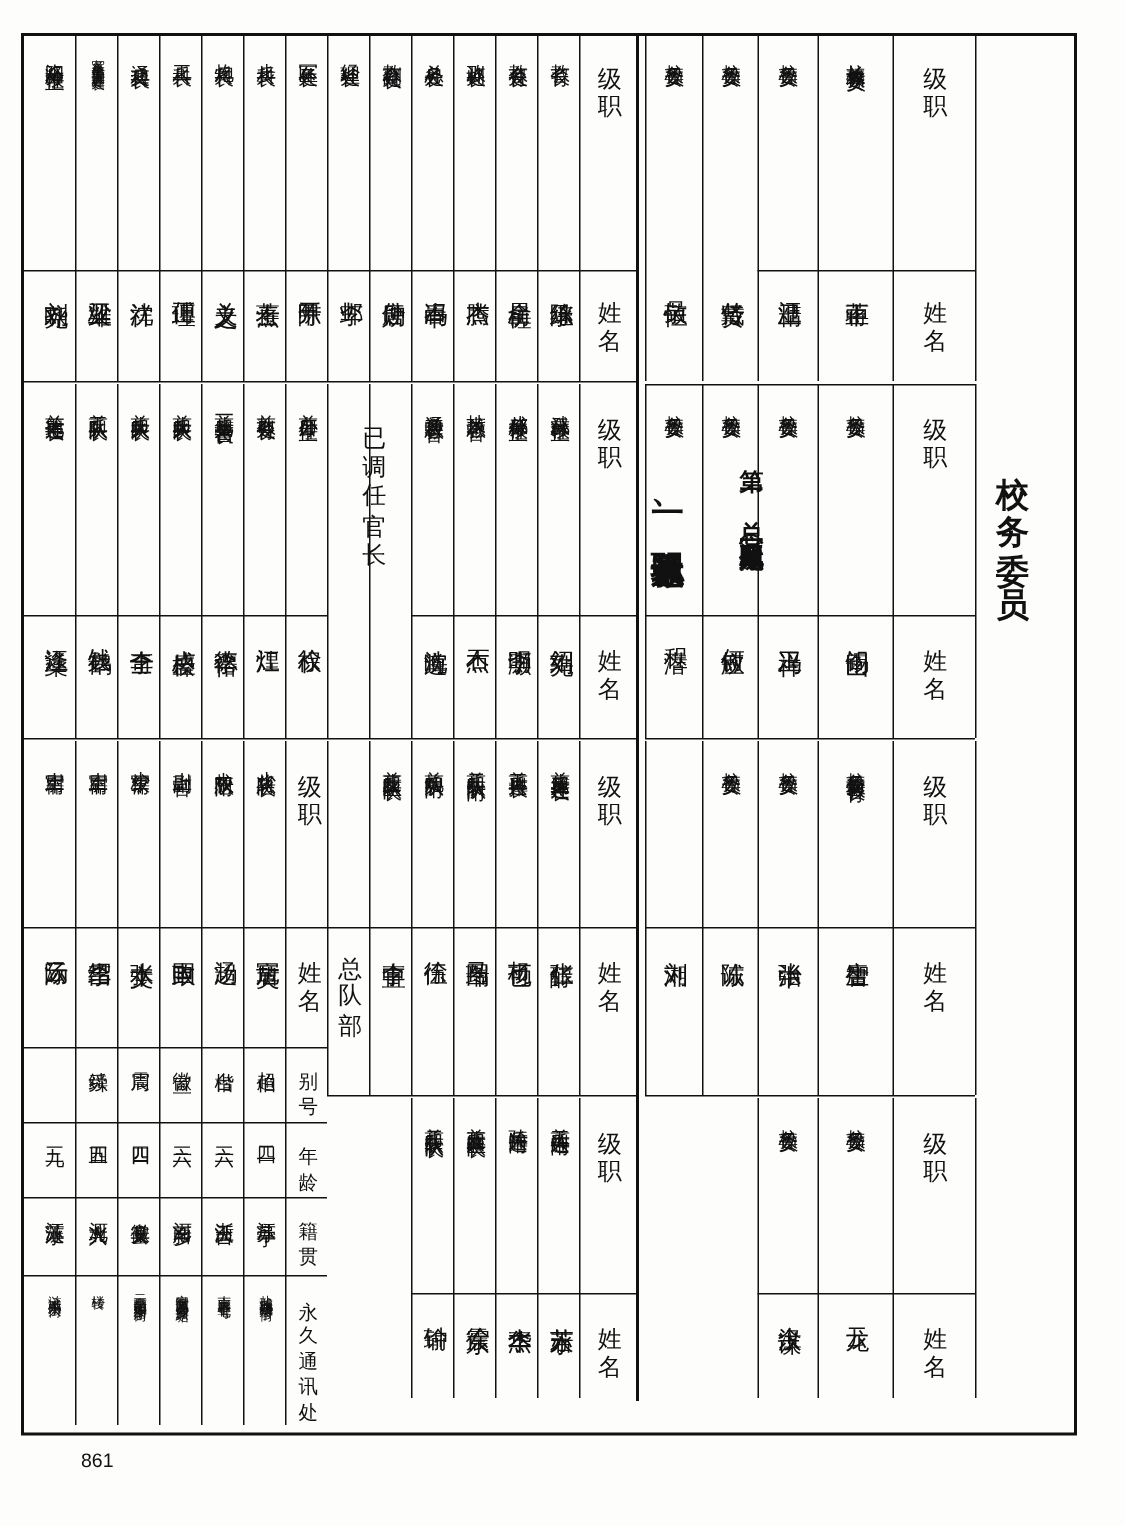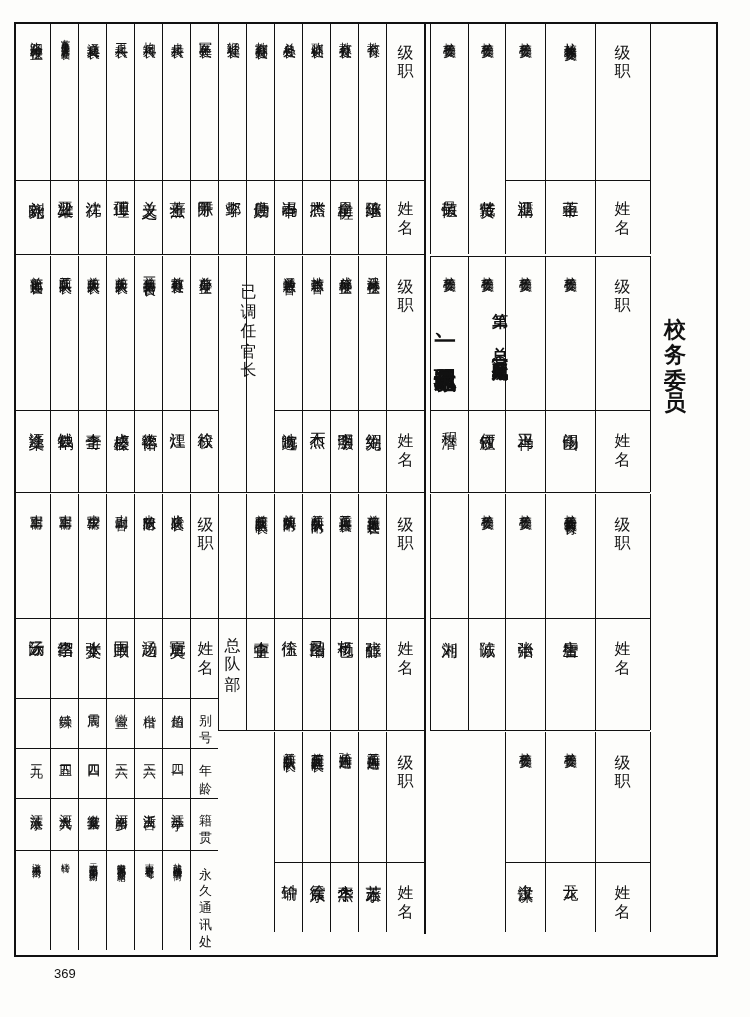--- a/index.html
+++ b/index.html
@@ -702,14 +702,14 @@
   <div class="cell" style="left:22px;top:852px;width:28px;height:96px;">
       <div class="v xxs">涟水城内东大街</div>
     </div>
 
   <div class="hline" style="left:16px;top:618px;width:202px;"></div>
   <div class="hline" style="left:16px;top:698px;width:202px;"></div>
   <div class="hline" style="left:16px;top:748px;width:202px;"></div>
   <div class="hline" style="left:16px;top:798px;width:202px;"></div>
   <div class="hline" style="left:16px;top:850px;width:202px;"></div>
 
-  <div class="pageno">369</div>
+  <div class="pageno">861</div>
 </div>
 
 </body></html>

